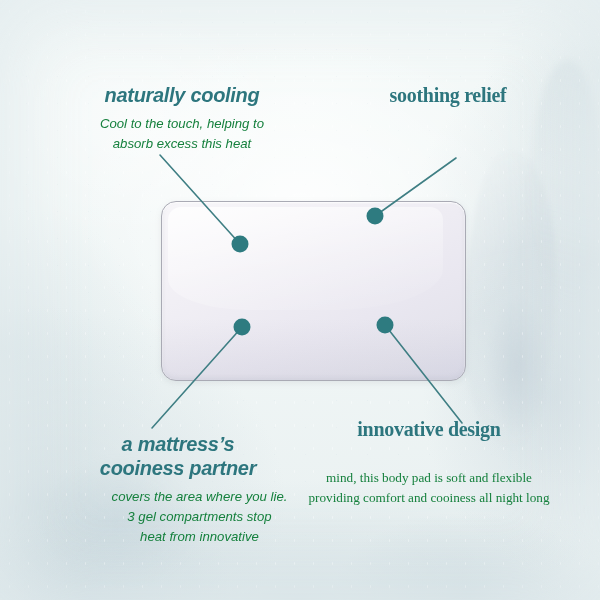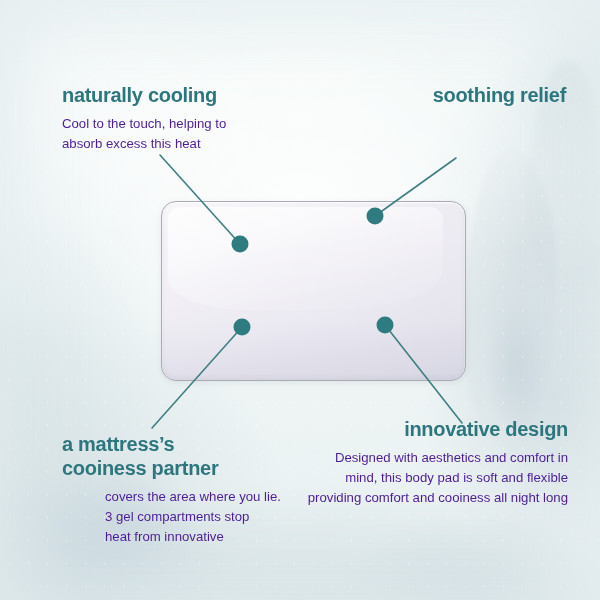--- a/index.html
+++ b/index.html
@@ -163,24 +163,24 @@
     font-size: 20px;
     font-weight: bold;
     letter-spacing: -0.3px;
     color: #2d767e;
     line-height: 1.18;
   }
   .callout p {
     margin: 0;
     font-size: 13.2px;
     line-height: 20px;
-    color: #4c1d95;
-  }
-  .align-left  { text-align: left;  }
-  .align-right { text-align: right; }
+    color: #15803d;
+  }
+  .align-left  { text-align: center; font-style: italic;  }
+  .align-right { text-align: center; font-family: Liberation Serif, serif; }
 
   #callout-cooling  { left: 62px;  top: 84px;  width: 240px; }
   #callout-relief   { left: 330px; top: 84px;  width: 236px; }
   #callout-partner  { left: 62px;  top: 432px; width: 232px; }
   #callout-design   { left: 290px; top: 418px; width: 278px; }
 
   #callout-partner h2 { line-height: 1.22; }
   #callout-partner p  { padding-left: 3px; margin-left: 40px; }
 </style>
 </head>
@@ -239,19 +239,19 @@
     <p>
       <span>covers the area where you lie.</span><br>
       <span>3  gel compartments stop</span><br>
       <span>heat from innovative</span>
     </p>
   </div>
 
   <div class="callout align-right" id="callout-design">
     <h2>innovative design</h2>
     <p>
-      <span>Designed with aesthetics and comfort in</span><br>
+      <br>
       <span>mind, this body pad is soft and flexible</span><br>
       <span>providing comfort and cooiness all night long</span>
     </p>
   </div>
 
 </div>
 
 </body></html>

